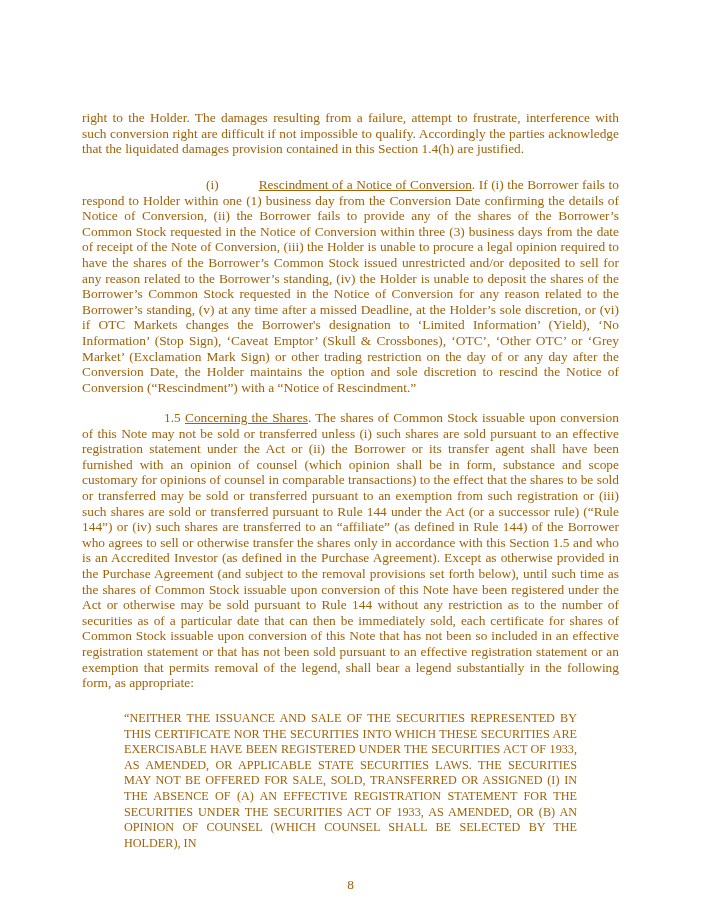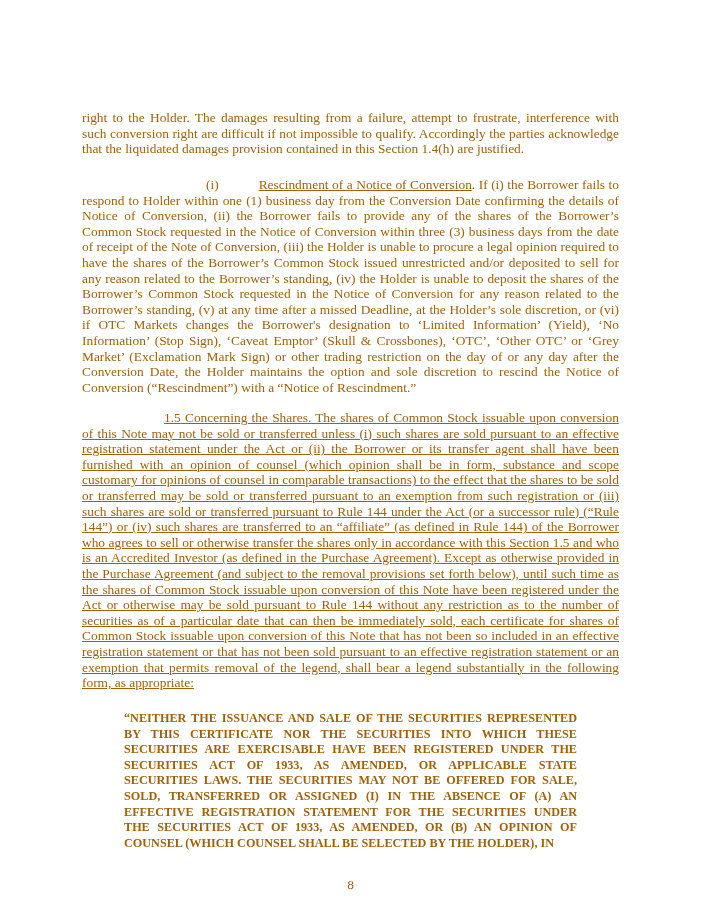--- a/index.html
+++ b/index.html
@@ -7,26 +7,26 @@
     .page {
       position: absolute; left: 0; top: 0; width: 701px; height: 906px; background: #fff;
       font-family: "Liberation Serif", serif; color: #a16207; margin-top: 28px;
     }
     .text {
       position: absolute; left: 82px; width: 537px;
       font-size: 13.4px; line-height: 15.6px; text-align: justify;
     }
     .p1 { top: 82px; }
     .p2 { top: 149px; text-indent: 124px; }
-    .p3 { top: 382px; text-indent: 82px; text-decoration: underline; }
+    .p3 { top: 382px; text-indent: 82px; }
     .u { text-decoration: underline; }
     .tab { display: inline-block; width: 40px; }
     .legend {
       position: absolute; left: 124px; width: 453px; top: 683px;
-      font-size: 12.2px; line-height: 15.6px; font-weight: bold; text-align: justify;
+      font-size: 12.2px; line-height: 15.6px; font-weight: normal; text-align: justify;
     }
     .pagenum {
       position: absolute; top: 849px; left: 0; width: 701px; text-align: center;
       font-size: 13.4px;
     }
   </style>
 </head>
 <body>
 
 <div class="page">

